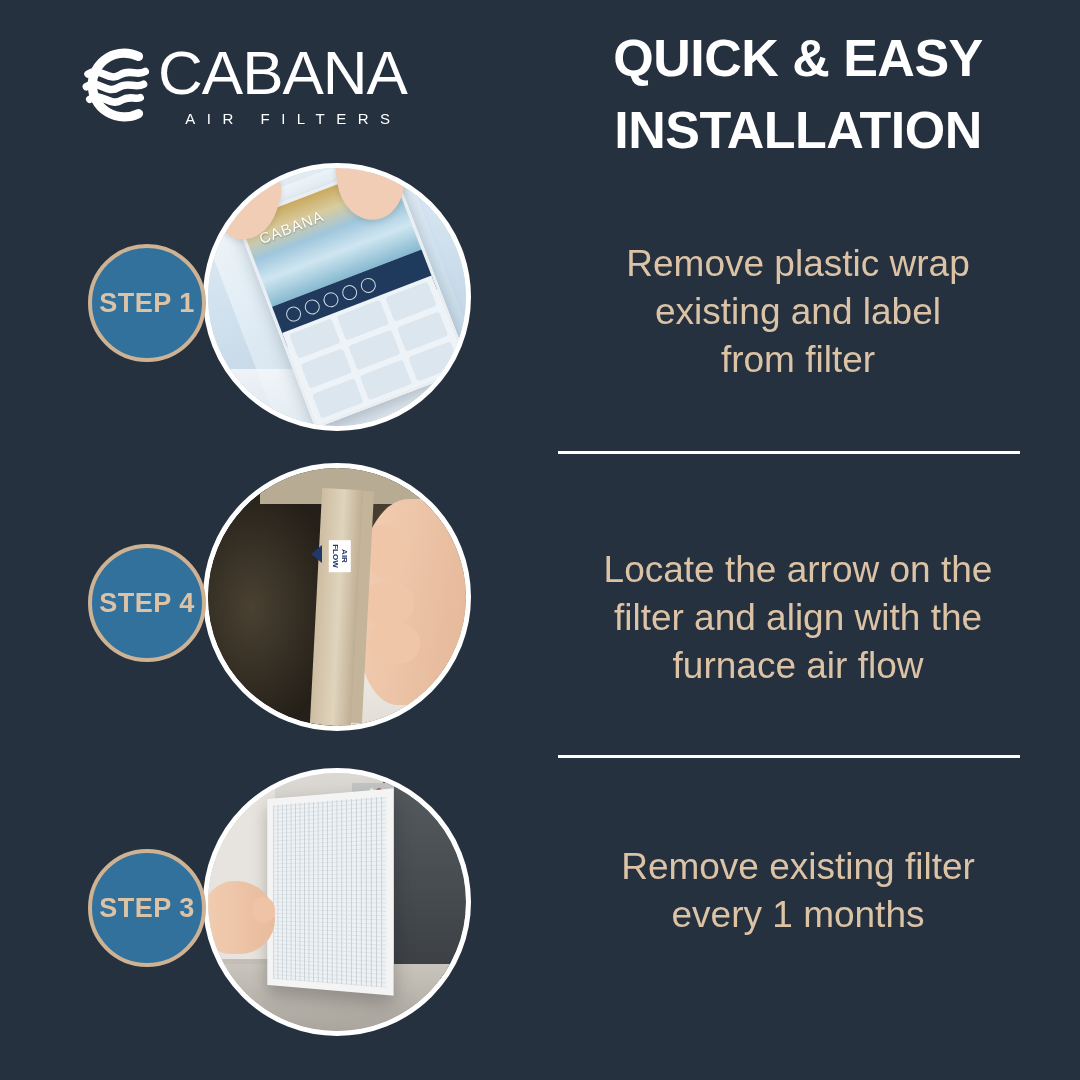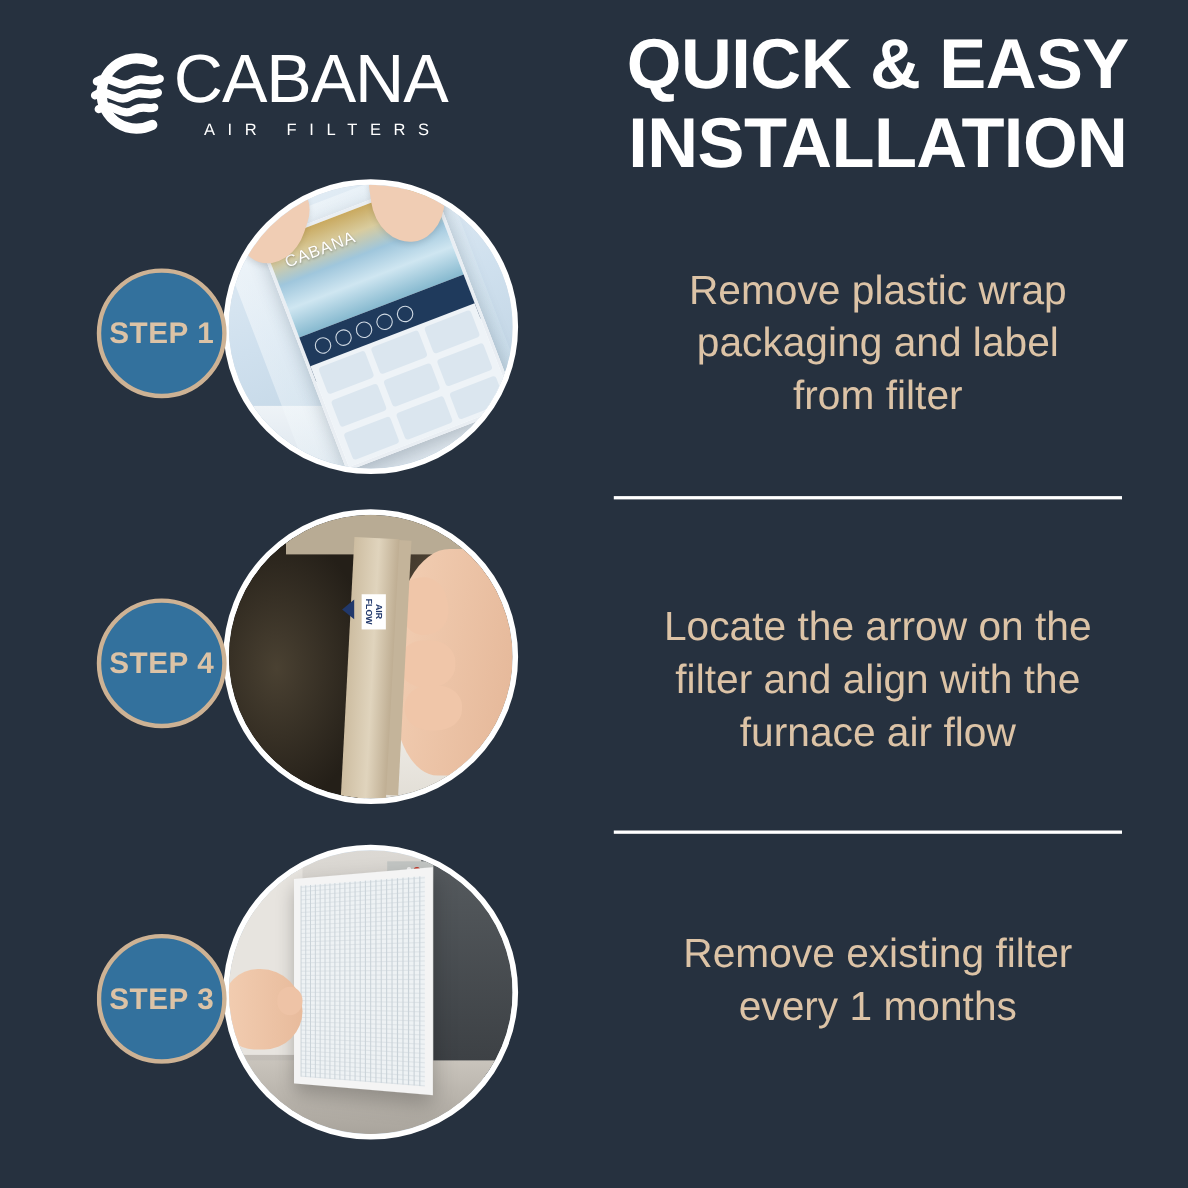--- a/index.html
+++ b/index.html
@@ -22,21 +22,21 @@
   }
   .logo-sub{
     font-size:15px;color:#ffffff;letter-spacing:11.5px;
     text-align:center;margin-top:7px;padding-left:22px;font-weight:400;
   }
 
   
   .headline{
     position:absolute;left:548px;top:22px;width:500px;
     text-align:center;color:#ffffff;
-    font-size:64px;line-height:72px;font-weight:700;letter-spacing:-0.5px;
+    font-size:52px;line-height:72px;font-weight:700;letter-spacing:-0.5px;
   }
   .headline div{white-space:nowrap;}
 
   
   .step-row{position:absolute;left:0;width:1080px;height:300px;}
   .row1{top:150px;}
   .row2{top:450px;}
   .row3{top:755px;}
 
   
@@ -240,21 +240,21 @@
         <div class="hand p1-hand-r"></div>
       </div>
     </div>
 
     <div class="badge">
       <span class="badge-label">STEP 1</span>
     </div>
 
     <div class="step-text t1">
       <div>Remove plastic wrap</div>
-      <div>packaging and label</div>
+      <div>existing and label</div>
       <div>from filter</div>
     </div>
   </div>
 
   <div class="step-row row2">
 
     <div class="photo-circle">
       <div class="photo-inner">
         <div class="p2-bg"></div>
         <div class="p2-dark"></div>

